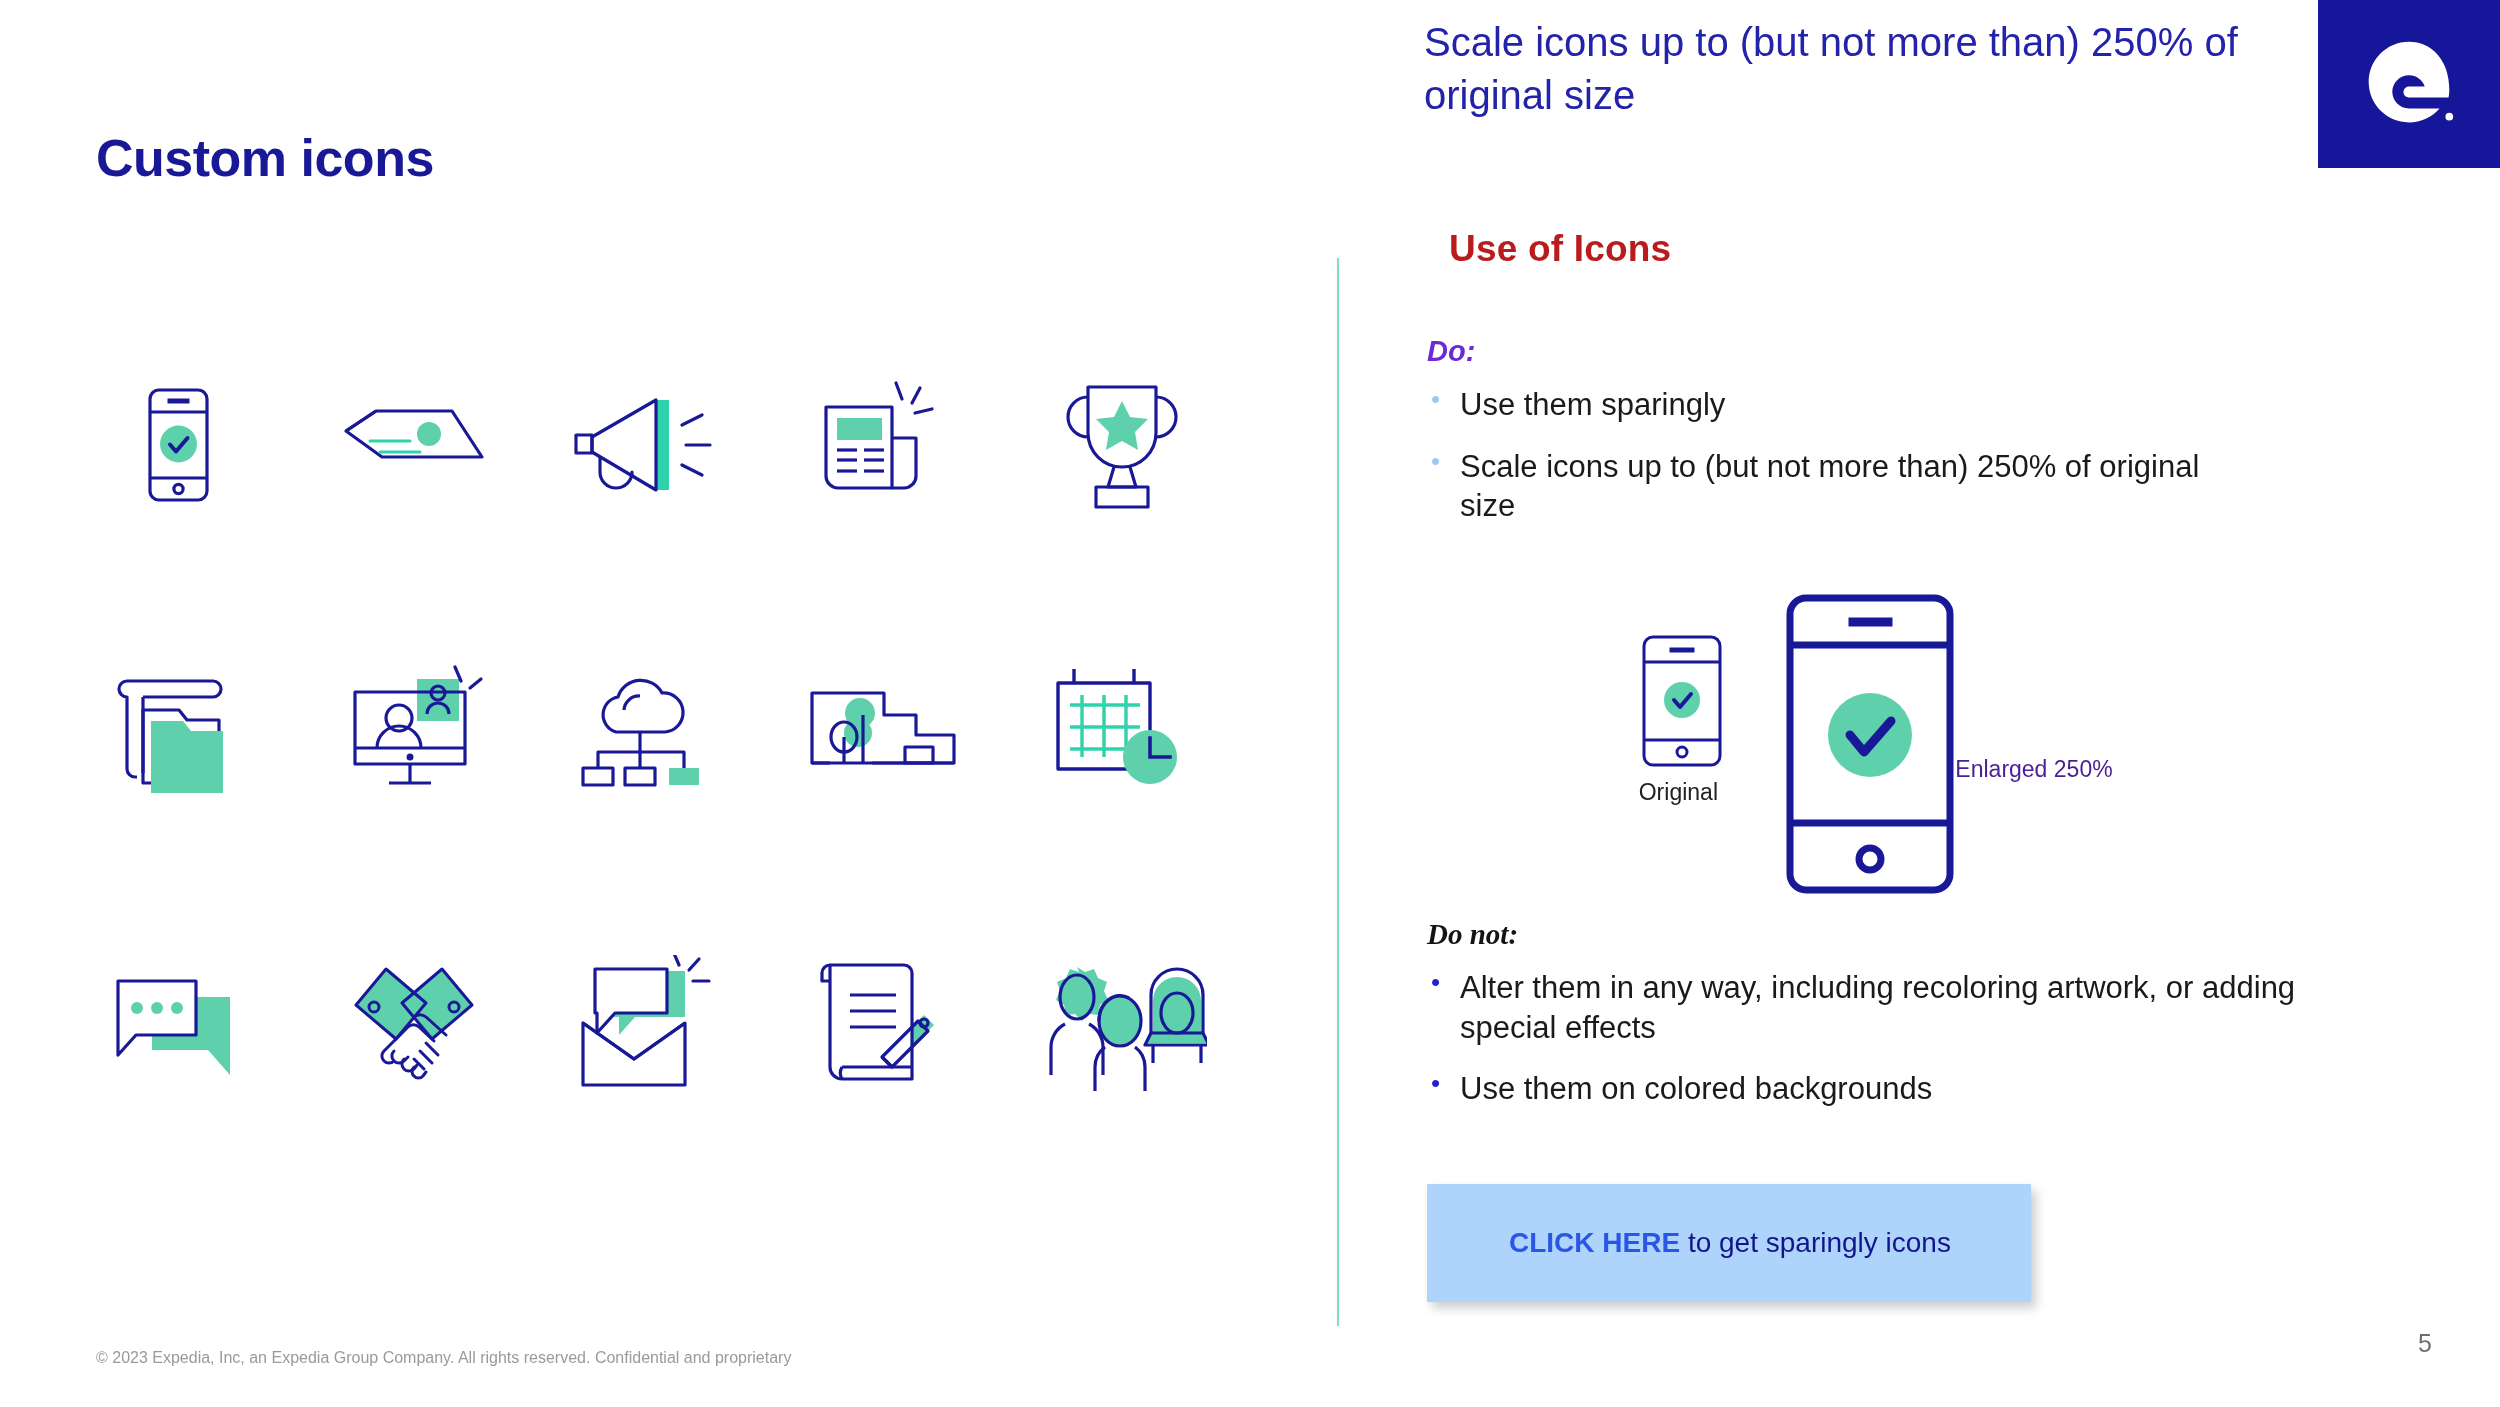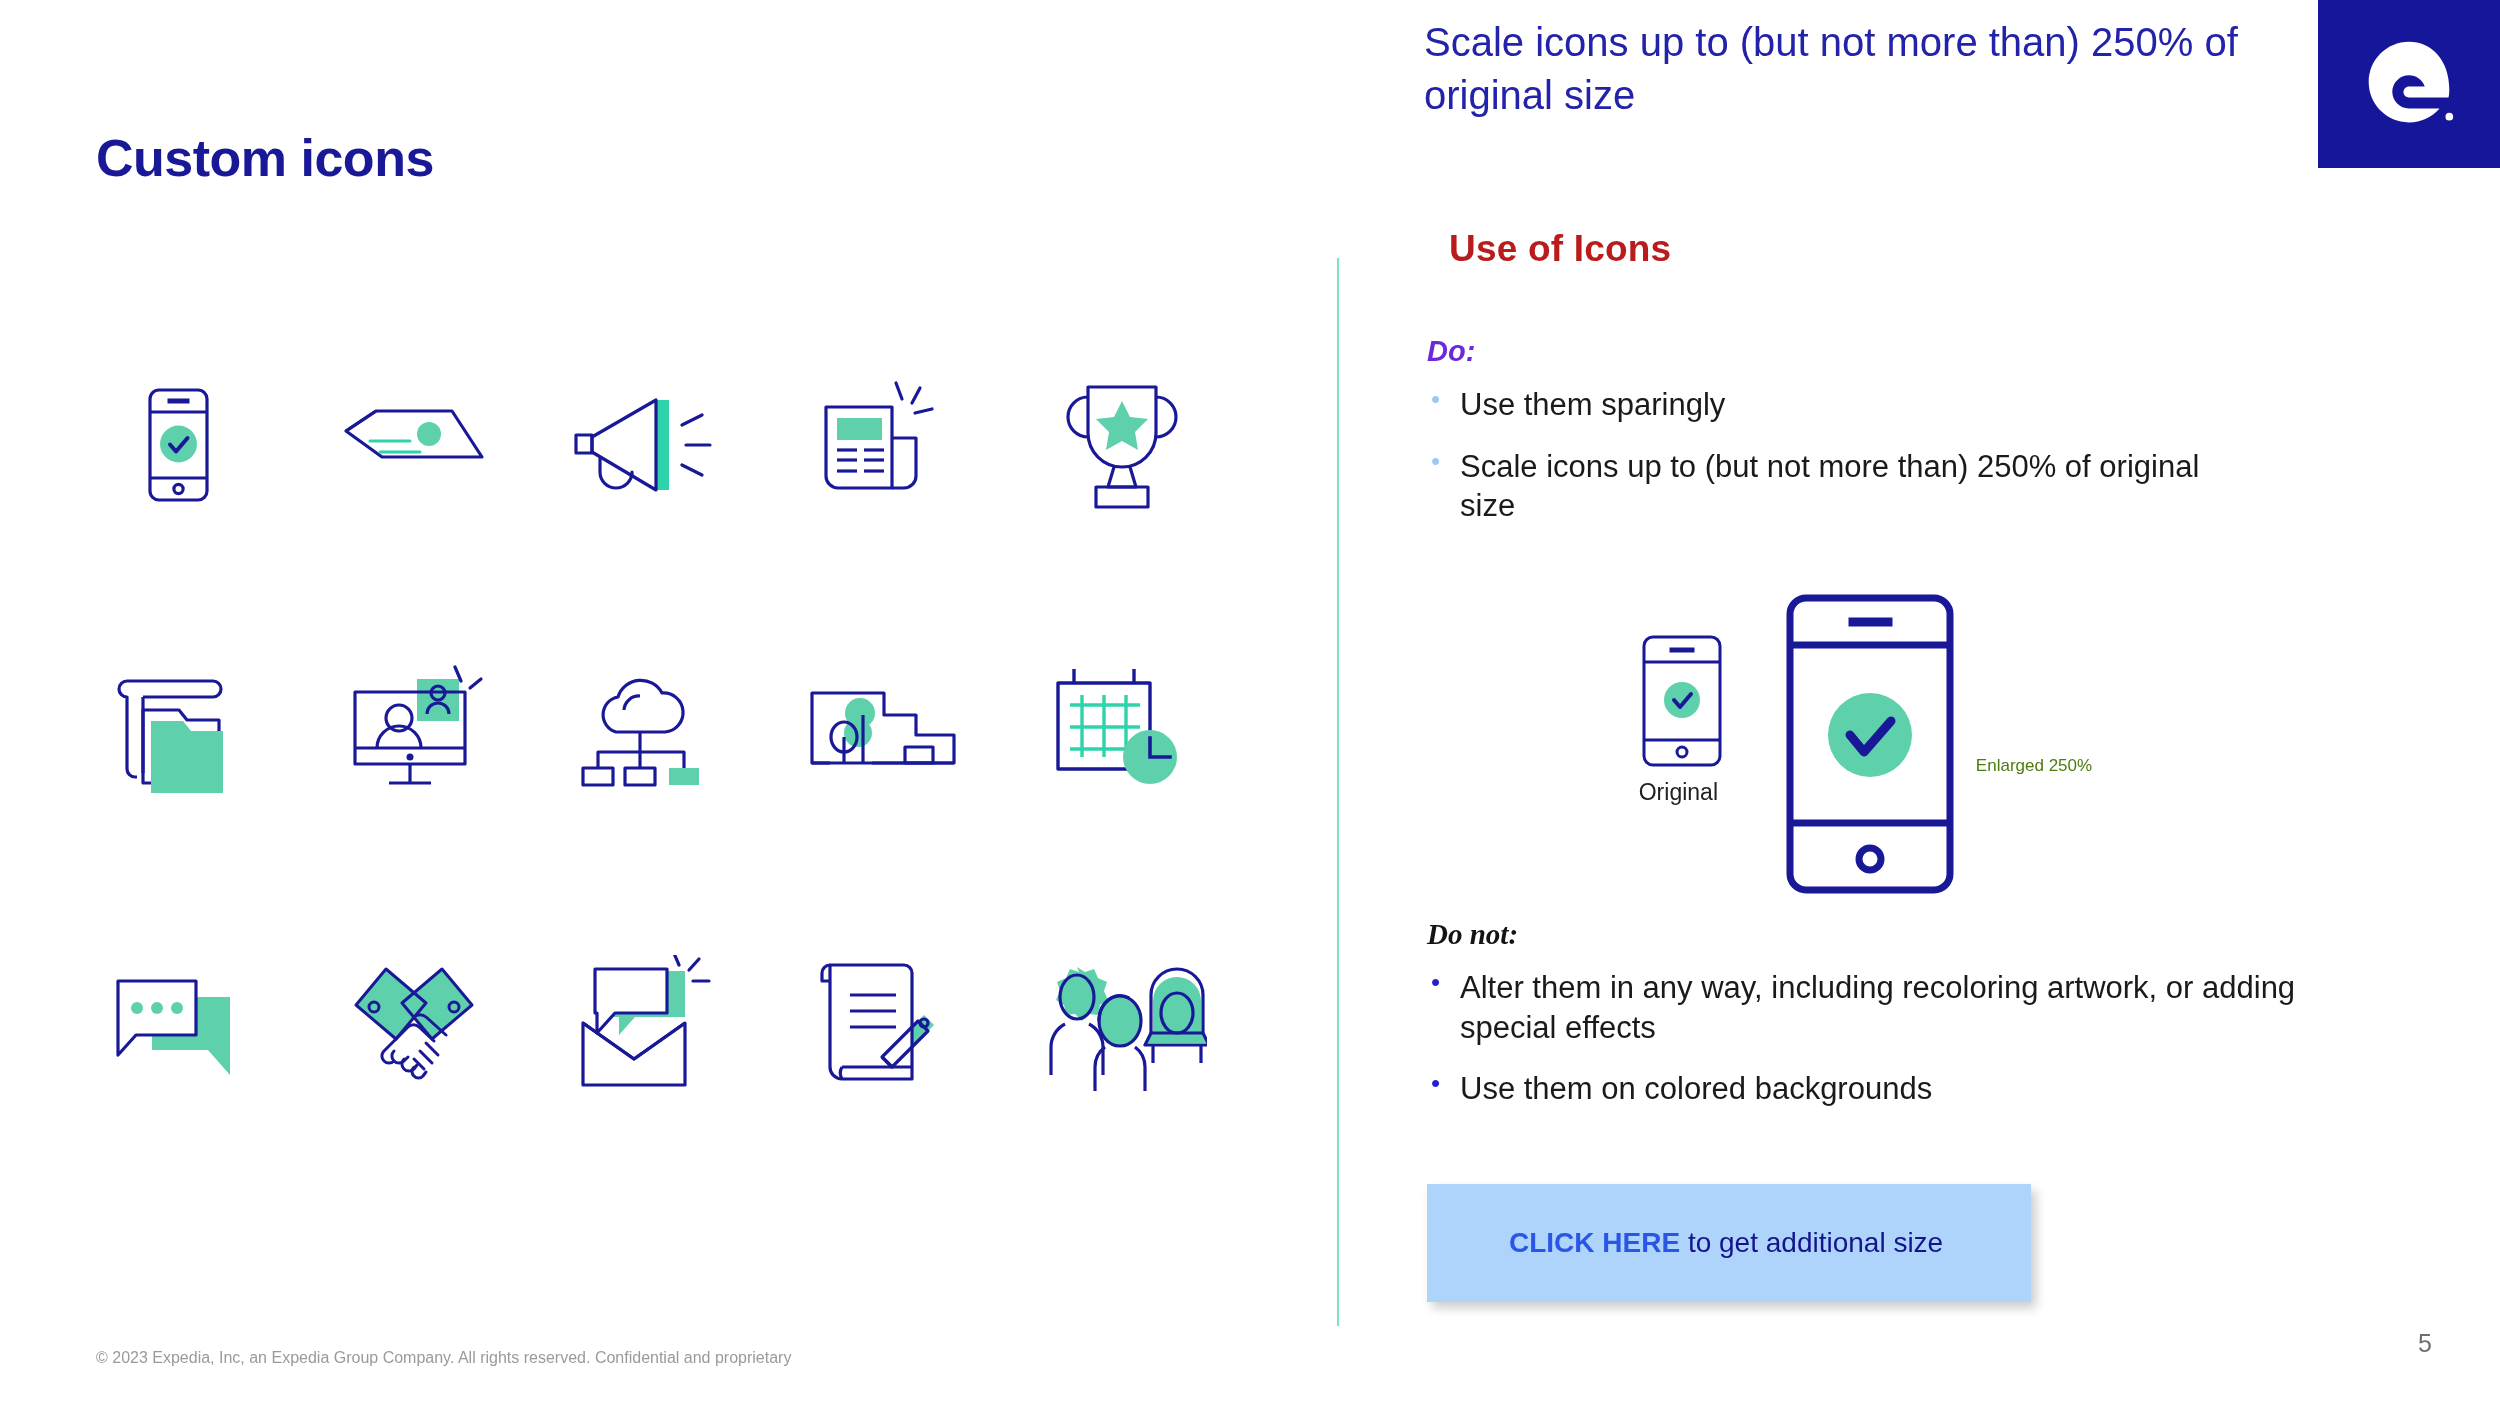--- a/index.html
+++ b/index.html
@@ -68,21 +68,21 @@
   ul.donot-list li::before{ color:#2222CC; }
 
   
   .scale-demo{ position:absolute; left:1600px; top:580px; width:540px; height:330px; }
   .lbl-original{
     position:absolute; left:1608px; top:779px; width:110px; text-align:right;
     font-size:23px; color:#222; 
   }
   .lbl-enlarged{
     position:absolute; left:1954px; top:755px; width:160px; text-align:center;
-    font-size:17px; color:#4d7c0f; line-height:1.28;
+    font-size:23px; color:#4c1d95; line-height:1.28;
   }
 
   
   .click-banner{
     position:absolute; left:1427px; top:1184px; width:604px; height:118px;
     background:#AED4FB;
     box-shadow:5px 6px 10px rgba(0,0,0,0.20);
   }
   .click-banner .inner{
     position:absolute; left:82px; top:50%; transform:translateY(-50%);
@@ -167,21 +167,21 @@
   <div class="lbl-original">Original</div>
   <div class="lbl-enlarged">Enlarged 250%</div>
 
   <div class="donot-label">Do not:</div>
   <ul class="bullets donot-list">
     <li>Alter them in any way, including recoloring artwork, or adding special effects</li>
     <li>Use them on colored backgrounds</li>
   </ul>
 
   <div class="click-banner">
-    <div class="inner"><span class="lnk">CLICK HERE</span><span> to get additional size</span></div>
+    <div class="inner"><span class="lnk">CLICK HERE</span><span> to get sparingly icons</span></div>
   </div>
 
   <div class="footer">© 2023 Expedia, Inc, an Expedia Group Company. All rights reserved. Confidential and proprietary</div>
   <div class="pagenum">5</div>
 
   <div class="icon-grid">
 
     <div class="icon-cell">
       <svg width="120" height="130" viewBox="0 0 120 130">
         <g fill="none" stroke="#191998" stroke-width="3.2">

